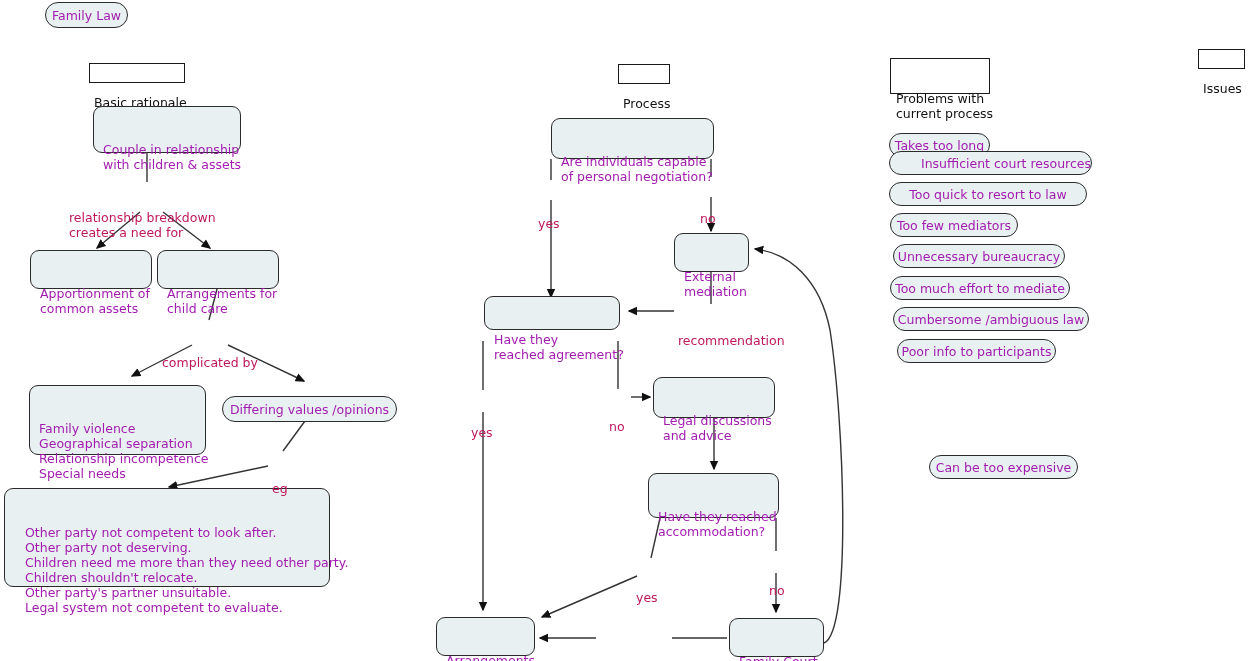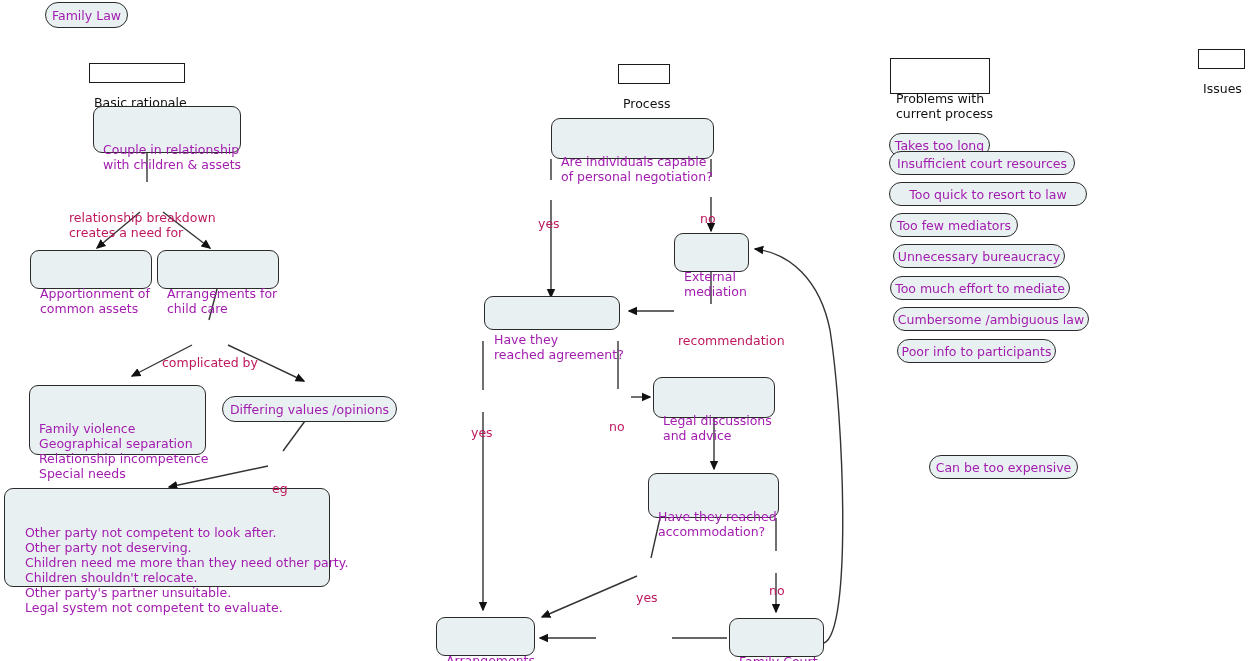--- a/index.html
+++ b/index.html
@@ -255,21 +255,21 @@
 
   <div class="node" style="left:729px; top:618px; width:95px; height:39px;">
     <span class="node-text">Family Court
 proceedings</span>
   </div>
 
   <div class="node pill" style="left:889px; top:117px; width:101px; height:24px; display:flex; align-items:center; justify-content:center; padding:0;margin-top:16px;">
     <span class="node-text">Takes too long</span>
   </div>
 
-  <div class="node pill" style="left:889px; top:151px; width:186px; height:24px; display:flex; align-items:center; justify-content:center; padding:0;">
+  <div class="node pill" style="left:889px; top:151px; width:203px; height:24px; display:flex; align-items:center; justify-content:flex-end; padding:0;">
     <span class="node-text">Insufficient court resources</span>
   </div>
 
   <div class="node pill" style="left:889px; top:182px; width:198px; height:24px; display:flex; align-items:center; justify-content:center; padding:6px;">
     <span class="node-text">Too quick to resort to law</span>
   </div>
 
   <div class="node pill" style="left:890px; top:213px; width:128px; height:24px; display:flex; align-items:center; justify-content:center; padding:0;">
     <span class="node-text">Too few mediators</span>
   </div>

